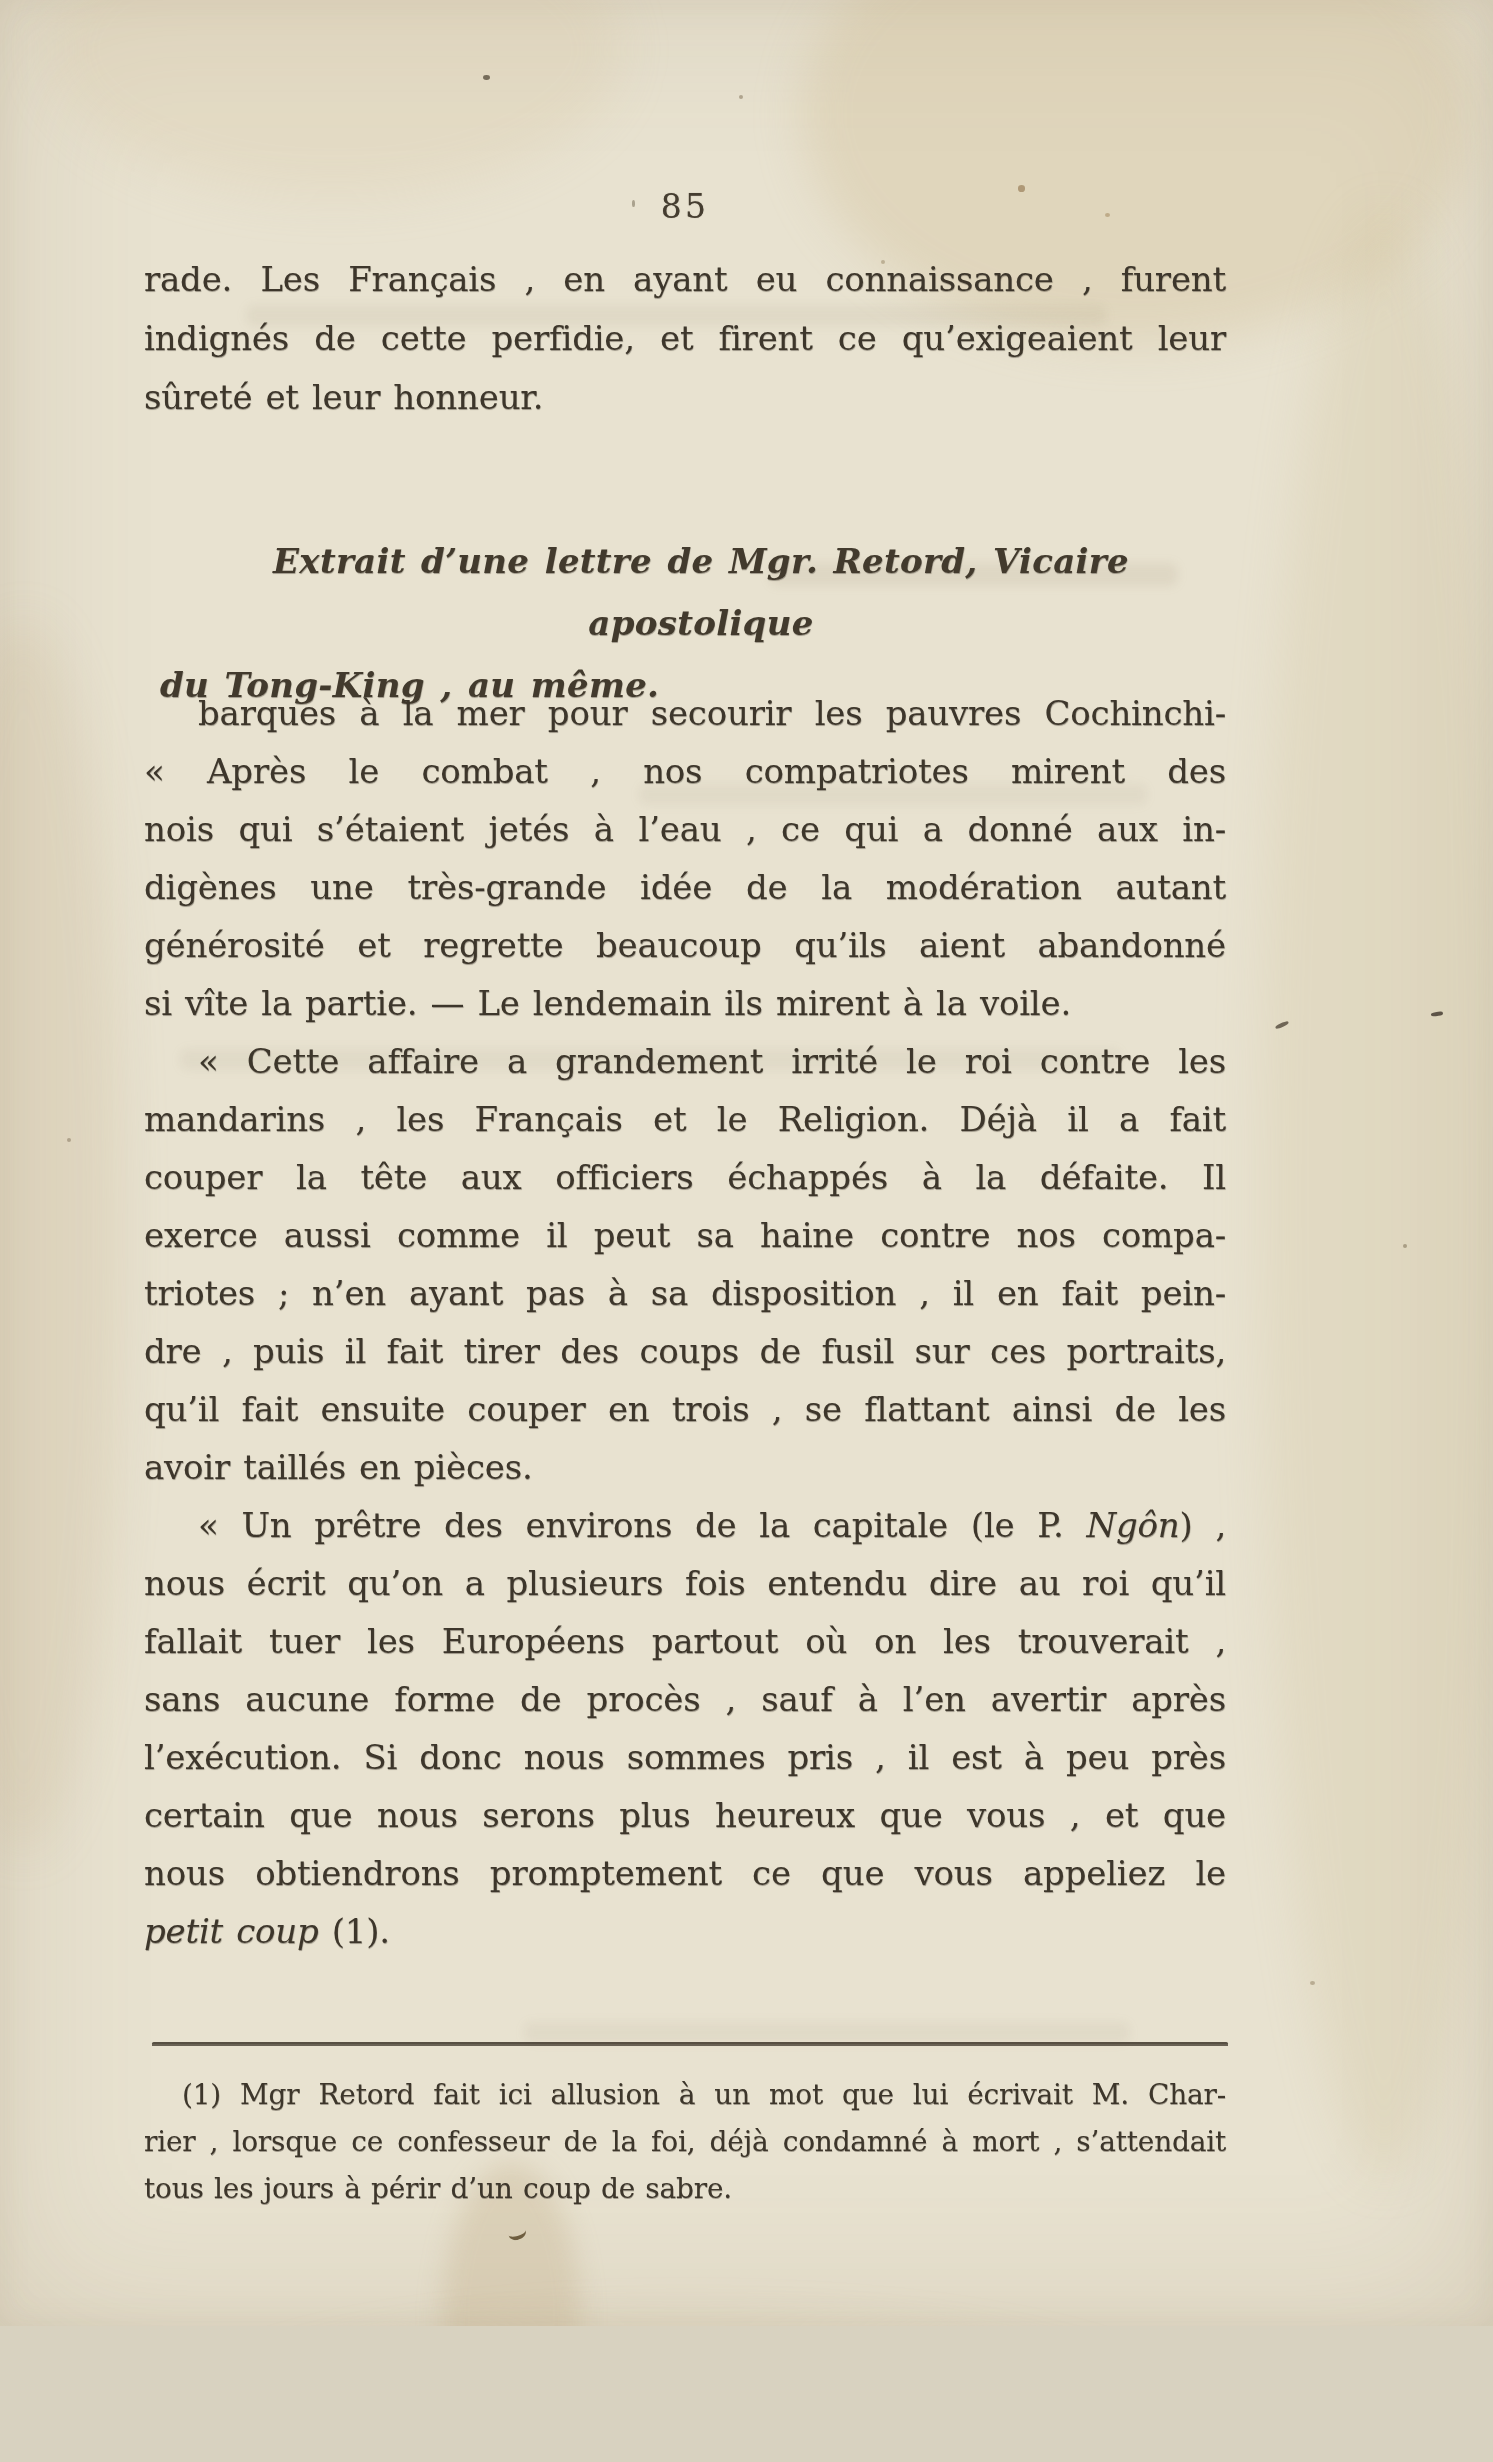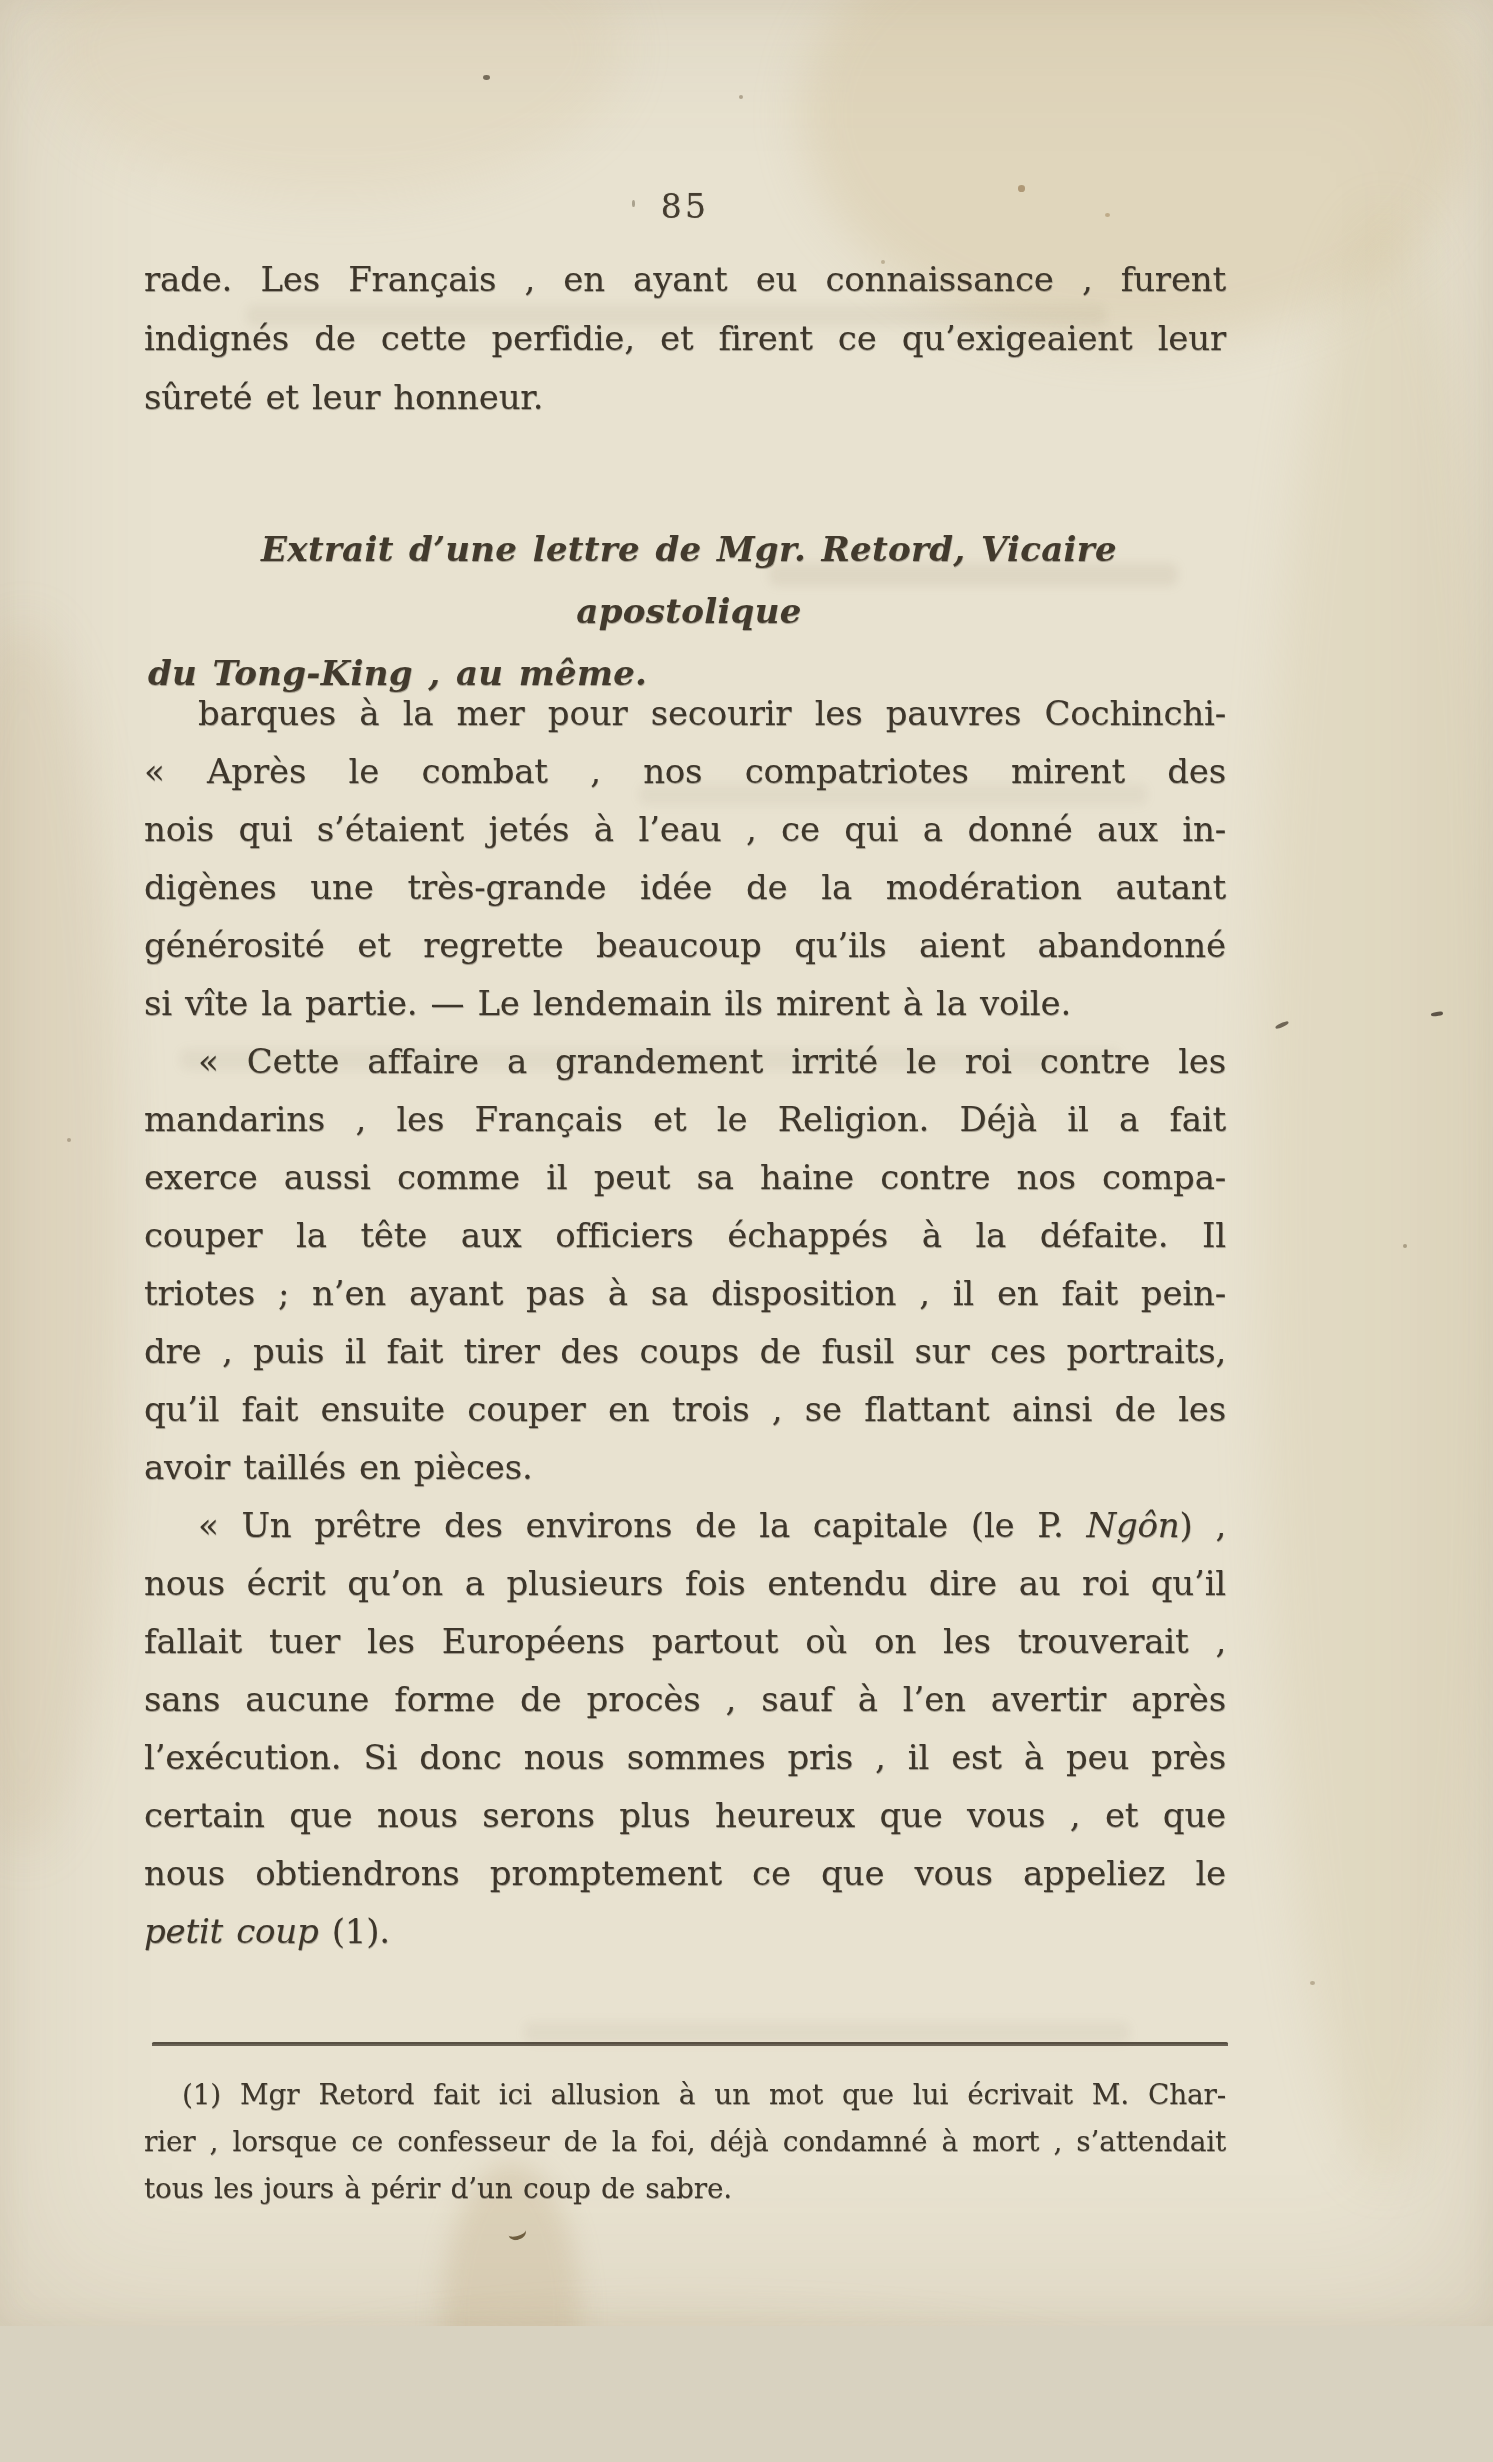--- a/index.html
+++ b/index.html
@@ -52,21 +52,21 @@
   .intro, .body-paragraphs {
     font-size: 34px;
     letter-spacing: -0.2px;
     word-spacing: 2.5px;
     text-shadow: 0.4px 0.7px 0.7px rgba(56,48,38,0.42);
   }
   .intro { top: 250px; }
   .intro .line { line-height: 59px; }
   .heading {
     top: 514px;
-    margin: 4px;
+    margin: 16px;
     font-style: italic;
     font-weight: bold;
     font-size: 34px;
     letter-spacing: 0.3px;
     word-spacing: 3.3px;
     color: #423a2d;
     text-shadow: 0.4px 0.7px 0.7px rgba(56,48,38,0.40);
   }
   .heading .line {
     line-height: 62px;
@@ -162,22 +162,22 @@
         <div class="line">barques à la mer pour secourir les pauvres Cochinchi-</div>
         <div class="line">« Après le combat , nos compatriotes mirent des</div>
         <div class="line">nois qui s’étaient jetés à l’eau , ce qui a donné aux in-</div>
         <div class="line">digènes une très-grande idée de la modération autant</div>
         <div class="line">générosité et regrette beaucoup qu’ils aient abandonné</div>
         <div class="line last">si vîte la partie. — Le lendemain ils mirent à la voile.</div>
       </div>
       <div class="paragraph">
         <div class="line">« Cette affaire a grandement irrité le roi contre les</div>
         <div class="line">mandarins , les Français et le Religion. Déjà il a fait</div>
+        <div class="line">couper la tête aux officiers échappés à la défaite. Il</div>
         <div class="line">exerce aussi comme il peut sa haine contre nos compa-</div>
-        <div class="line">couper la tête aux officiers échappés à la défaite. Il</div>
         <div class="line">triotes ; n’en ayant pas à sa disposition , il en fait pein-</div>
         <div class="line">dre , puis il fait tirer des coups de fusil sur ces portraits,</div>
         <div class="line">qu’il fait ensuite couper en trois , se flattant ainsi de les</div>
         <div class="line last">avoir taillés en pièces.</div>
       </div>
       <div class="paragraph">
         <div class="line">« Un prêtre des environs de la capitale (le P. <i>Ngôn</i>) ,</div>
         <div class="line">nous écrit qu’on a plusieurs fois entendu dire au roi qu’il</div>
         <div class="line">fallait tuer les Européens partout où on les trouverait ,</div>
         <div class="line">sans aucune forme de procès , sauf à l’en avertir après</div>

